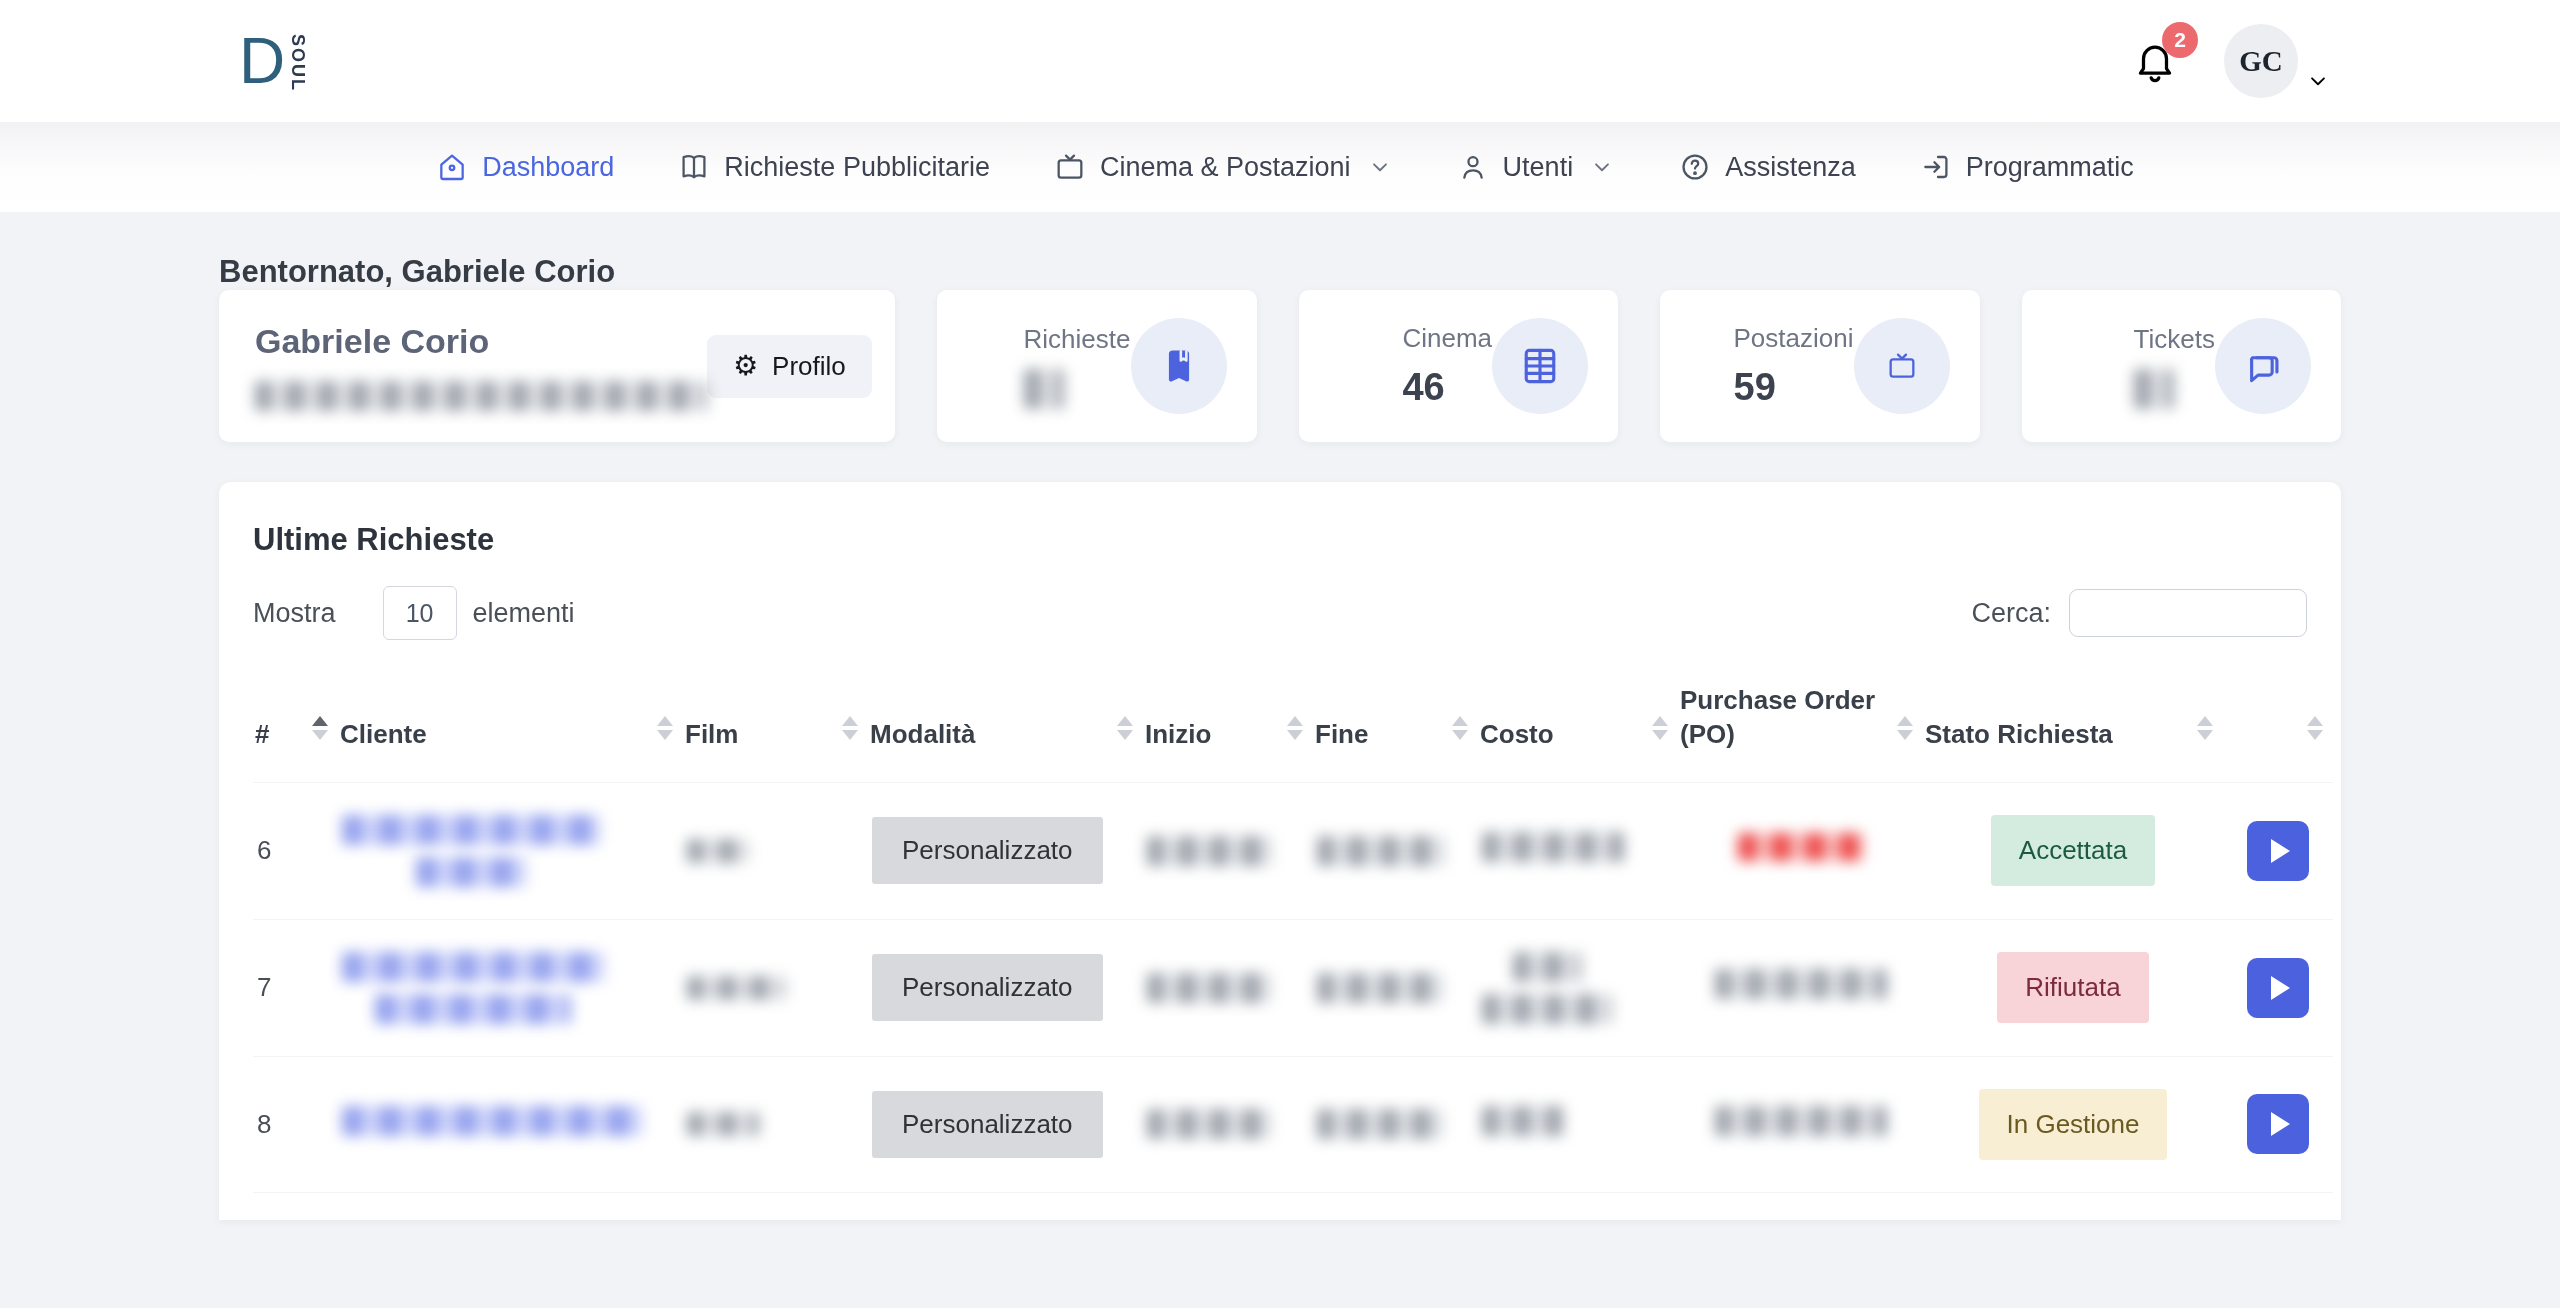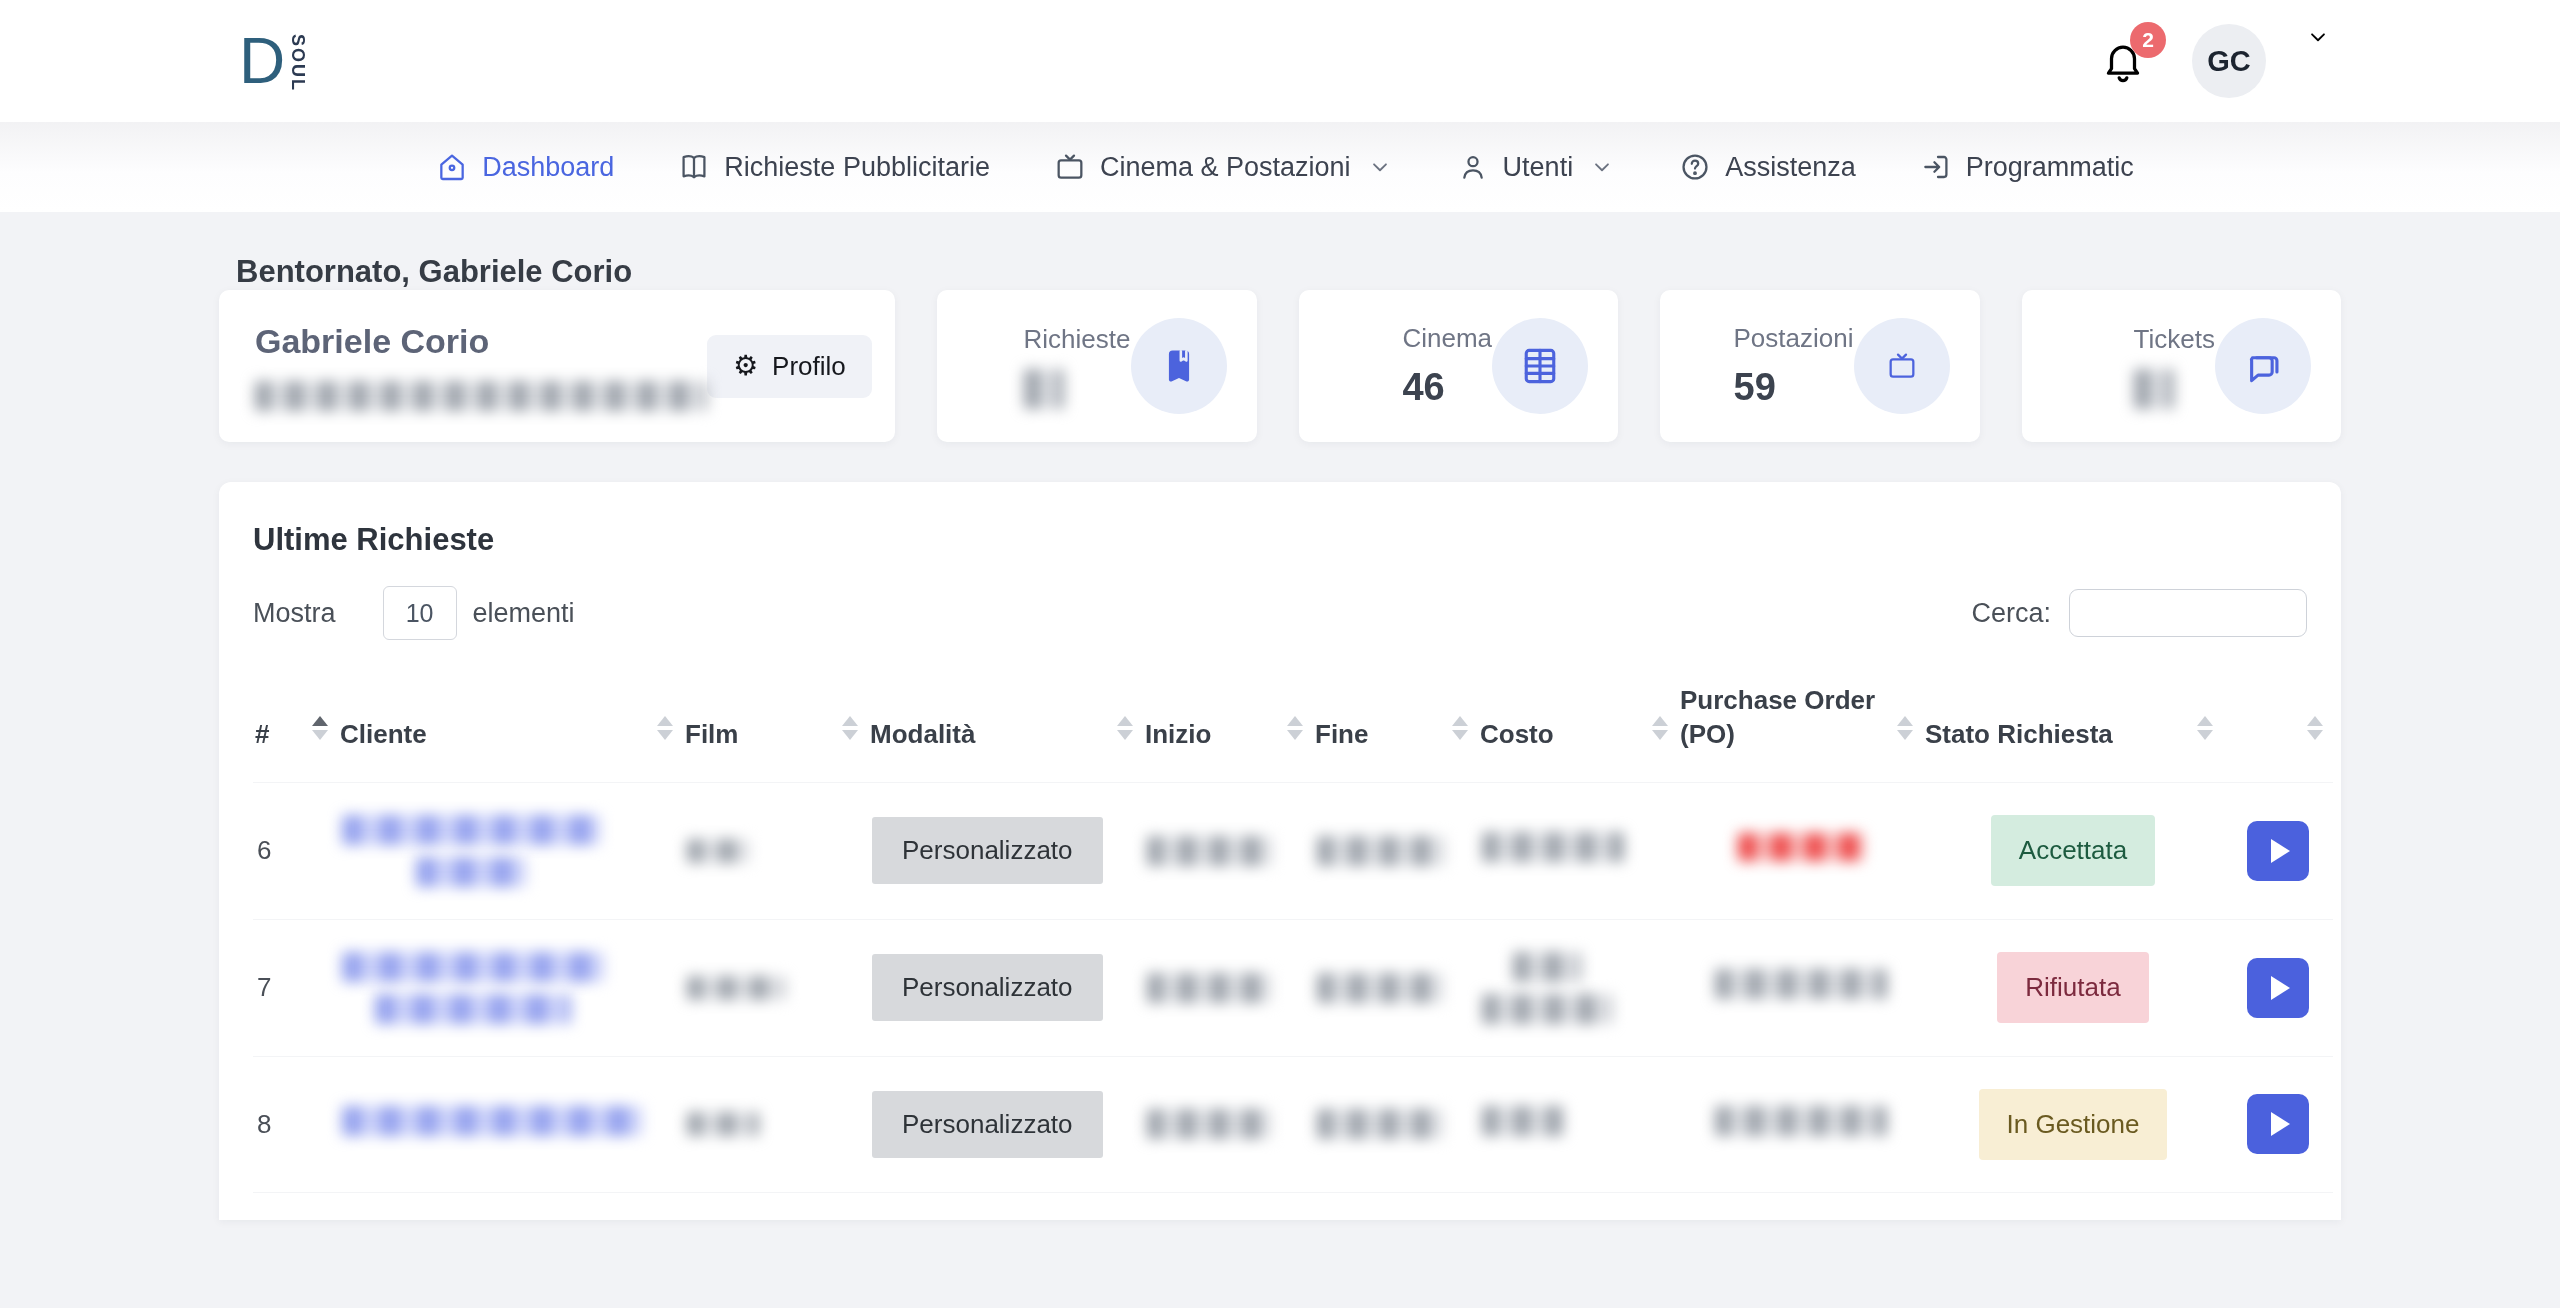--- a/index.html
+++ b/index.html
@@ -13,37 +13,37 @@
   .logo { display:flex; align-items:center; gap:4px; cursor:pointer; }
   .logo-d { font-size:64px; font-weight:500; color:#2e5f7c; line-height:1; letter-spacing:-2px; }
   .logo-soul { writing-mode:vertical-rl; text-orientation:sideways; font-size:18px; font-weight:700;
     color:#2c3a52; letter-spacing:2px; height:58px; display:inline-block; margin-top:4px; }
   .top-right { display:flex; align-items:center; gap:46px; }
   .bell-wrap { position:relative; cursor:pointer; }
   .bell-wrap svg { display:block; }
   .notif-badge { position:absolute; top:-16px; right:-20px; min-width:36px; height:36px; border-radius:18px;
     background:#ec6a6e; color:#fff; font-size:21px; font-weight:700; display:flex; align-items:center;
     justify-content:center; padding:0 8px; }
-  .avatar-group { display:flex; align-items:flex-start; gap:39px; cursor:pointer; }
+  .avatar-group { display:flex; align-items:flex-end; gap:7px; cursor:pointer;font-family:Liberation Serif, serif; }
   .avatar { width:74px; height:74px; border-radius:50%; background:#eceef2;
     display:flex; align-items:center; justify-content:center; font-size:29px; font-weight:700; color:#1c2430; }
 
   
   .navbar { height:90px; background:linear-gradient(#f2f2f4, #fdfdfe 55%, #ffffff); }
   .nav-inner { height:100%; display:flex; align-items:center; gap:64px; padding-left:10px;justify-content:center; }
   .nav-item { display:flex; align-items:center; gap:14px; font-size:27px; color:#3d4350; cursor:pointer; }
   .nav-item .nav-icon { display:flex; color:#4b5563; }
   .nav-item.active { color:#4a66e0; }
   .nav-item.active .nav-icon { color:#4a66e0; }
   .nav-chevron { display:none; color:#6b7280; margin-left:2px; }
   .nav-item.has-dd .nav-chevron { display:flex; }
 
   
   .content { padding-top:42px; }
-  .welcome { font-size:31px; font-weight:700; color:#363c45;margin-left:17px; }
+  .welcome { font-size:31px; font-weight:700; color:#363c45; }
 
   .cards-row { display:flex; gap:42px; }
   .card { background:#fff; border-radius:10px; box-shadow:0 2px 8px rgba(25,35,65,0.05); }
   .profile-card { width:676px; height:152px; padding:30px 36px; display:flex; align-items:center; justify-content:space-between; }
   .profile-name { font-size:34px; font-weight:600; color:#5d6477; }
   .profile-email { margin-top:20px; width:452px; height:30px; }
   .profile-btn { display:flex; align-items:center; gap:14px; background:#f0f2f7; border:none; border-radius:9px;
     padding:16px 26px; font-size:26px; color:#16181d; cursor:pointer; font-family:inherit; }
   .gear-glyph { font-size:28px; line-height:1; }
 

